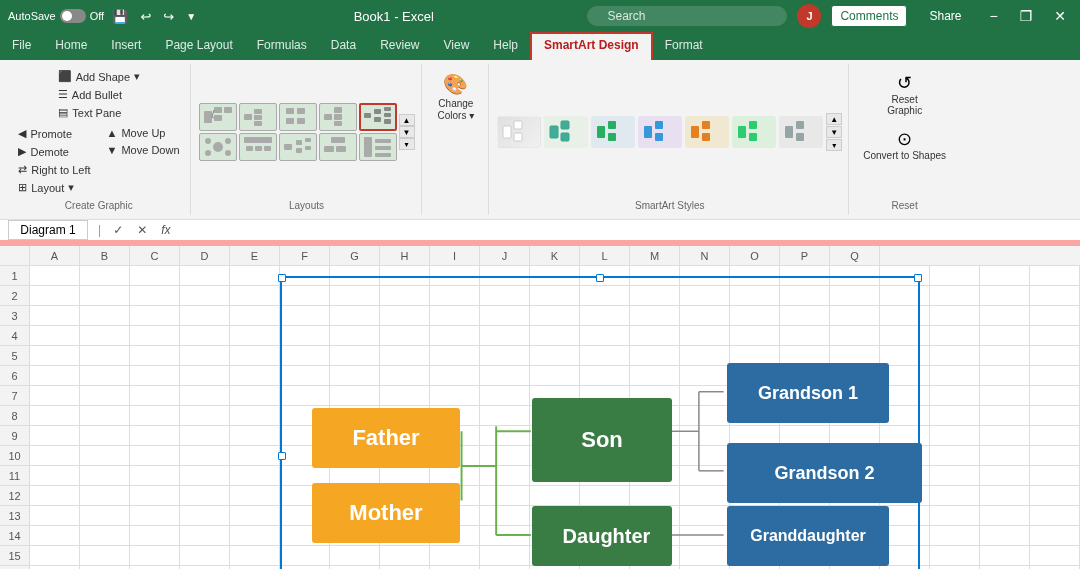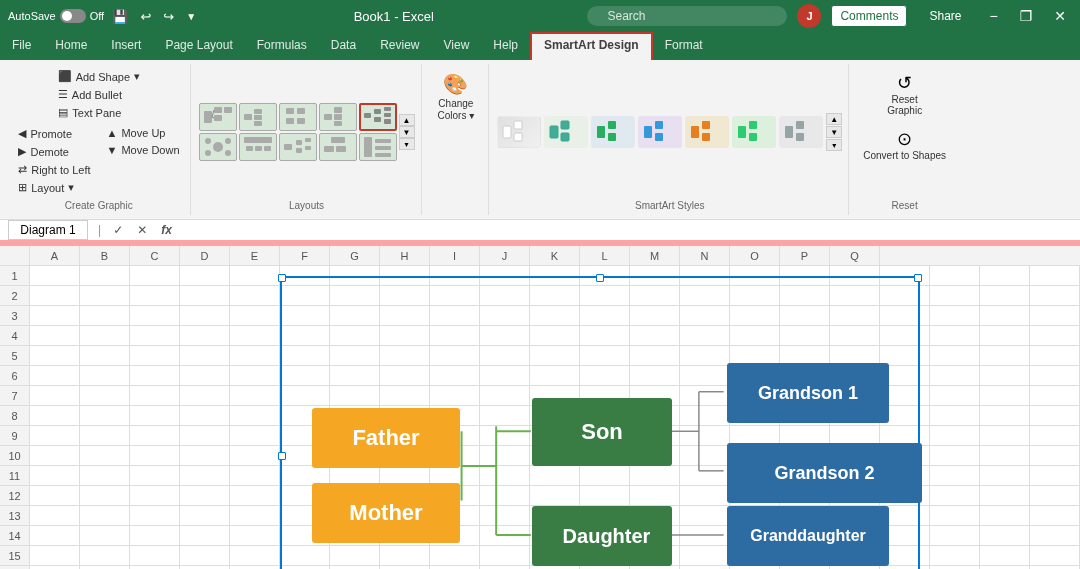--- a/index.html
+++ b/index.html
@@ -21,21 +21,21 @@
     .title-btn { color: white; font-size: 14px; cursor: pointer; padding: 2px 6px; }
     .toggle-track { width: 26px; height: 14px; background: #888; border-radius: 7px; position: relative; }
     .toggle-thumb { width: 10px; height: 10px; background: white; border-radius: 50%; position: absolute; top: 2px; left: 2px; }
     #search-bar { background: rgba(255,255,255,0.15); border: none; color: white; padding: 3px 20px; border-radius: 12px; font-size: 12px; width: 200px; outline: none; }
     #search-bar::placeholder { color: rgba(255,255,255,0.8); }
     .user-avatar { width: 24px; height: 24px; background: #c0392b; border-radius: 50%; display: flex; align-items: center; justify-content: center; color: white; font-size: 11px; font-weight: bold; }
 
     
     #ribbon { background: #f3f3f3; border-bottom: 1px solid #ddd; }
     .ribbon-tab { padding: 6px 12px; color: rgba(255,255,255,0.85); font-size: 12px; cursor: pointer; border-bottom: 2px solid transparent; }
-    .ribbon-tab.smartart-active { background: #f3f3f3; color: #404040; font-weight: 600; border: 2px solid #c0392b; border-bottom: none; padding: 4px 12px; }
+    .ribbon-tab.smartart-active { background: #f3f3f3; color: #b91c1c; font-weight: 600; border: 2px solid #c0392b; border-bottom: none; padding: 4px 12px; }
     .ribbon-tab.format-tab { color: rgba(255,255,255,0.85); }
 
     #ribbon-content { display: flex; align-items: stretch; padding: 4px 8px; gap: 2px; background: #f3f3f3; min-height: 88px; }
     .ribbon-group { display: flex; flex-direction: column; align-items: center; padding: 4px 6px; border-right: 1px solid #ddd; gap: 2px; min-width: 80px; }
     .ribbon-group:last-child { border-right: none; }
     .ribbon-group-label { font-size: 10px; color: #666; margin-top: auto; padding-top: 2px; }
     .ribbon-group-content { display: flex; align-items: center; gap: 4px; flex: 1; }
     .ribbon-group-content.vertical { flex-direction: column; align-items: flex-start; gap: 1px; }
     .ribbon-small-btn { display: flex; align-items: center; padding: 2px 4px; border-radius: 2px; cursor: pointer; gap: 4px; font-size: 11px; color: #333; white-space: nowrap; }
     .layout-scroll { display: flex; flex-direction: column; }
@@ -404,21 +404,21 @@
       <div class="ribbon-group-label">Reset</div>
     </div>
   </div>
 </div>
 
 <div id="formula-bar">
   <input id="name-box" class="name-box" type="text" value="Diagram 1" style="">
   <span class="formula-sep">|</span>
   <span class="formula-icon">✓</span>
   <span class="formula-icon">✕</span>
-  <span class="formula-icon" style="font-style:italic; font-weight:bold;text-align:center;">fx</span>
+  <span class="formula-icon" style="font-style:italic; font-weight:normal;text-align:center;">fx</span>
   <input id="formula-input" type="text" style="">
 </div>
 
 <div style="display:flex; flex-direction:column; flex:1; overflow:hidden;">
 
   <div id="col-headers">
     <div class="row-header-col"></div>
     <div class="col-header" style="width:50px;">A</div>
     <div class="col-header" style="width:50px;">B</div>
     <div class="col-header" style="width:50px;">C</div>
@@ -486,21 +486,21 @@
             <line x1="420" y1="115" x2="445" y2="115" stroke="#888" stroke-width="1.5"></line>
             <line x1="420" y1="195" x2="445" y2="195" stroke="#888" stroke-width="1.5"></line>
 
             <line x1="390" y1="260" x2="445" y2="260" stroke="#888" stroke-width="1.5"></line>
           </svg>
 
           <div class="sa-box sa-yellow" style="left:30px; top:205px; width:148px; height:60px; font-size:22px;">Mother</div>
 
           <div class="sa-box sa-yellow" style="left:30px; top:130px; width:148px; height:60px; font-size:22px;">Father</div>
 
-          <div class="sa-box sa-green" style="left:250px; top:120px; width:140px; height:68px; font-size:22px;">Son</div>
+          <div class="sa-box sa-green" style="left:250px; top:120px; width:140px; height:84px; font-size:22px;">Son</div>
 
           <div class="sa-box sa-green" style="left:250px; top:228px; width:140px; height:60px; font-size:20px;padding-left:9px;">Daughter</div>
 
           <div class="sa-box sa-blue" style="left:445px; top:85px; width:162px; height:60px; font-size:18px;">Grandson 1</div>
 
           <div class="sa-box sa-blue" style="left:445px; top:165px; width:195px; height:60px; font-size:18px;">Grandson 2</div>
 
           <div class="sa-box sa-blue" style="left:445px; top:228px; width:162px; height:60px; font-size:16px;">Granddaughter</div>
         </div>
       </div>

